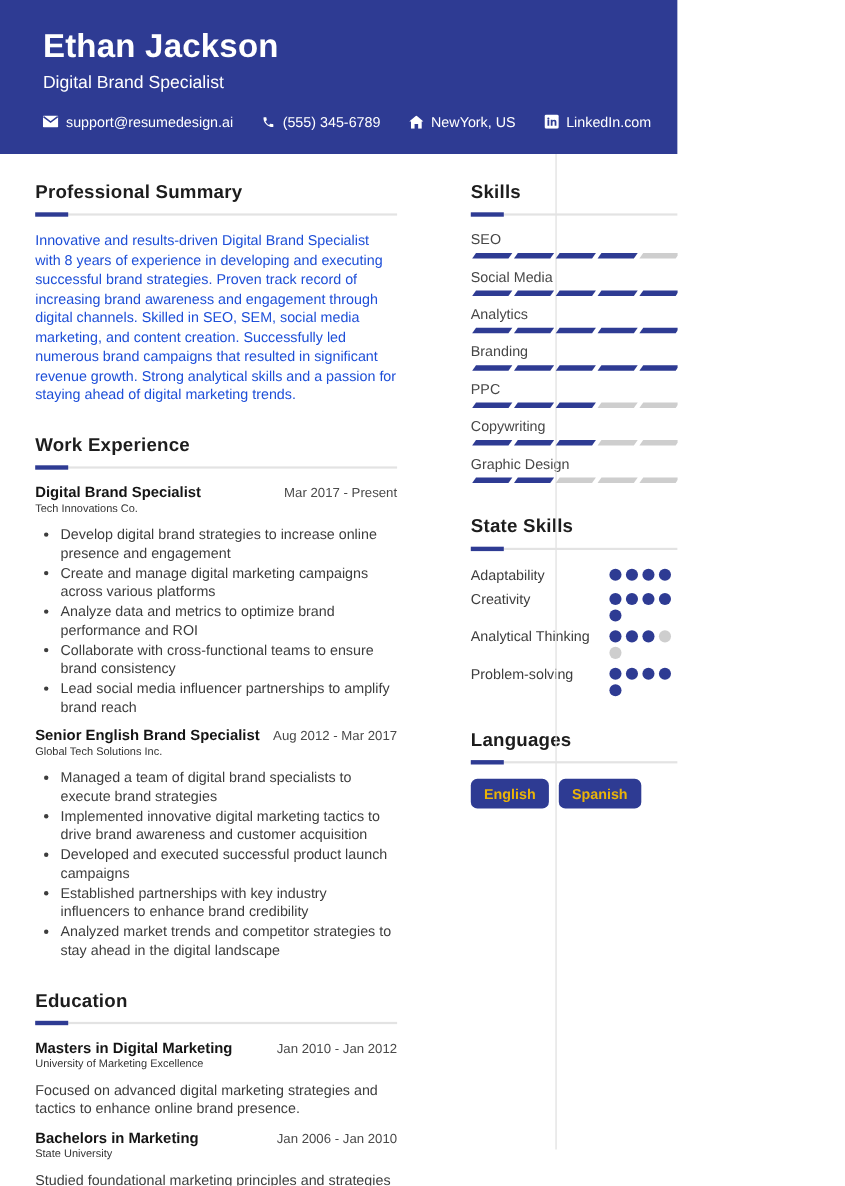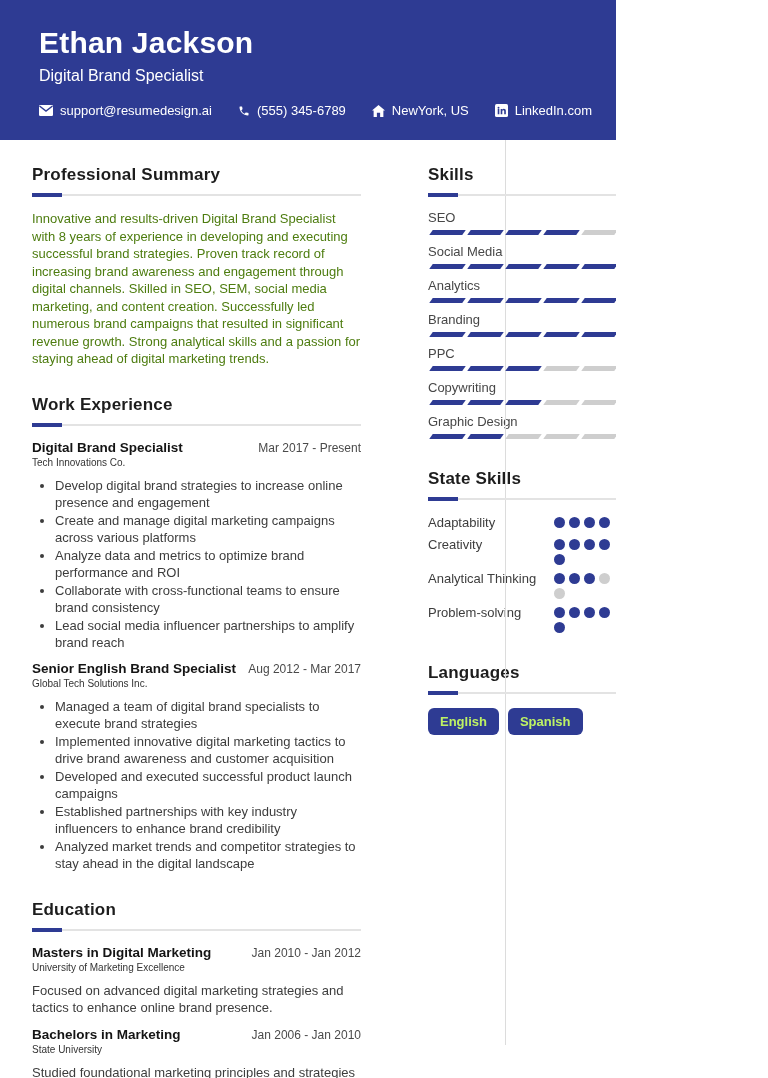--- a/index.html
+++ b/index.html
@@ -24,21 +24,21 @@
   section.block { margin-top:25px; }
   .col-left section.block + section.block { margin-top:27px; }
   .col-right section.block + section.block { margin-top:30px; }
 
   h2.sec-title { font-size:17px; font-weight:bold; color:#1d1d1d; letter-spacing:.2px; margin-bottom:8px; }
   .rule { position:relative; height:4px; margin-bottom:13px; }
   .rule::after { content:""; position:absolute; left:0; right:0; top:1px; height:2px; background:#e3e3e3; }
   .rule::before { content:""; position:absolute; left:0; top:0; width:30px; height:4px; background:var(--accent); z-index:1; }
 
   
-  .summary-text { font-size:13px; line-height:17.5px; color:#4d7c0f; }
+  .summary-text { font-size:13px; line-height:17.5px; color:#1d4ed8; }
   .job { margin-bottom:6px; }
   .row-head { display:flex; justify-content:space-between; align-items:baseline; }
   .job-title { font-size:13.5px; font-weight:bold; color:#141414; }
   .job-date { font-size:12px; color:#4a4a4a; }
   .company { font-size:10px; color:#333; margin:2px 0 9px; }
   ul.bullets { margin:0 0 9px; padding-left:23px; }
   ul.bullets li { font-size:13px; line-height:17.5px; color:#3d3d3d; }
   .edu { margin-bottom:5px; }
   .edu-desc { font-size:13px; line-height:17.5px; color:#3d3d3d; margin:7px 0 10px; }
 
@@ -51,21 +51,21 @@
 
   
   .soft { display:flex; margin-bottom:5px; }
   .soft-name { width:112px; font-size:13px; line-height:17px; color:#3d3d3d; }
   .soft-dots { margin-left:auto; width:62px; display:flex; flex-wrap:wrap; gap:4px; align-content:flex-start; padding-top:3px; }
   .dot { width:11px; height:11px; border-radius:50%; background:#cecece; }
   .dot.on { background:var(--accent); }
 
   
   .langs { display:flex; gap:9px; }
-  .badge { background:var(--accent); color:#bef264; font-size:13px; font-weight:bold; padding:6px 12px; border-radius:6px; }
+  .badge { background:var(--accent); color:#eab308; font-size:13px; font-weight:bold; padding:6px 12px; border-radius:6px; }
 </style>
 </head>
 <body>
 
 <div class="page">
 
   <header class="hdr">
     <h1>Ethan Jackson</h1>
     <div class="subtitle">Digital Brand Specialist</div>
     <div class="contacts" id="contacts">

